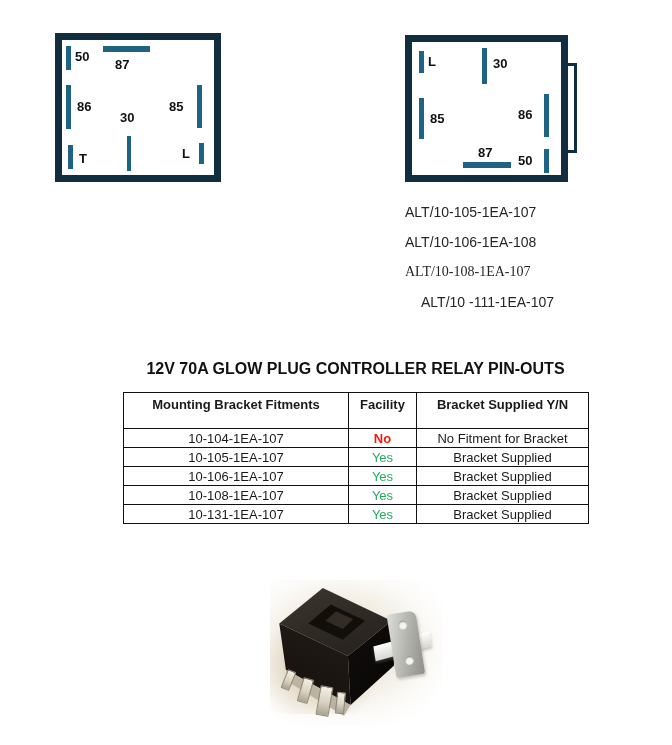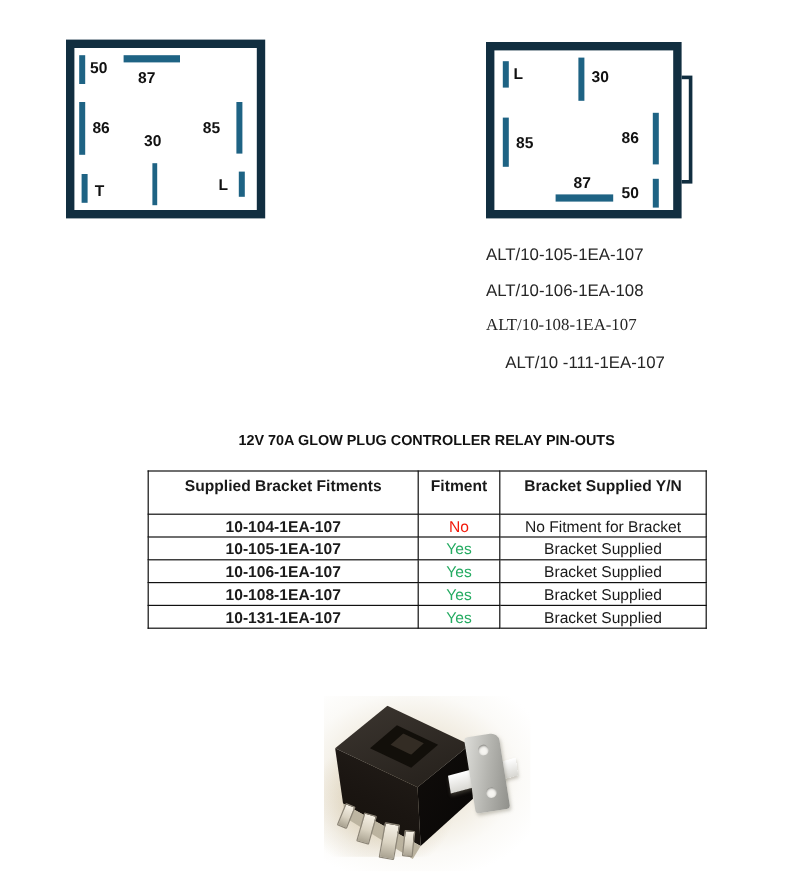--- a/index.html
+++ b/index.html
@@ -92,21 +92,21 @@
   .pn-106 { left: 405px; top: 234px; }
   .pn-108 { left: 405px; top: 264px; font-family: Liberation Serif, serif; }
   .pn-111 { left: 421px; top: 294px; }
 
   
   .table-title {
     position: absolute;
     left: 123px; top: 360px;
     width: 465px;
     text-align: center;
-    font-size: 12px;
+    font-size: 16px;
     font-weight: 700;
     color: #111111;
   }
   table.pinout {
     position: absolute;
     left: 123px; top: 392px;
     width: 465px;
     border-collapse: collapse;
     table-layout: fixed;
     font-size: 13px;
@@ -122,21 +122,21 @@
     vertical-align: top;
     padding-top: 4px;
     font-weight: 700;
     font-size: 13px;
   }
   table.pinout td {
     height: 19px;
     padding: 0 2px;
     vertical-align: middle;
   }
-  td.cell-fitment { font-weight: 700; }
+  td.cell-fitment { font-weight: 400; }
   .col-fitment  { width: 225px; }
   .col-facility { width: 68px;  }
   .col-supplied { width: 172px; }
 
   
   .photo {
     position: absolute;
     left: 270px; top: 580px;
     width: 172px; height: 146px;
     background: radial-gradient(ellipse 70% 62% at 42% 45%,
@@ -256,29 +256,29 @@
   <div class="table-title">12V 70A GLOW PLUG CONTROLLER RELAY PIN-OUTS</div>
 
   <table class="pinout">
     <colgroup>
       <col class="col-fitment">
         <col class="col-facility">
         <col class="col-supplied">
     </colgroup>
     <thead>
       <tr>
-        <th>Supplied Bracket Fitments</th>
-        <th>Fitment</th>
+        <th>Mounting Bracket Fitments</th>
+        <th>Facility</th>
         <th>Bracket Supplied Y/N</th>
       </tr>
     </thead>
     <tbody>
       <tr>
         <td class="cell-fitment">10-104-1EA-107</td>
-        <td><span style="color: rgb(242, 25, 10);">No</span></td>
+        <td><span style="color: rgb(242, 25, 10); font-weight: bold;">No</span></td>
         <td>No Fitment for Bracket</td>
       </tr>
       <tr>
         <td class="cell-fitment">10-105-1EA-107</td>
         <td><span style="color: rgb(37, 171, 98);">Yes</span></td>
         <td>Bracket Supplied</td>
       </tr>
       <tr>
         <td class="cell-fitment">10-106-1EA-107</td>
         <td><span style="color: rgb(37, 171, 98);">Yes</span></td>

